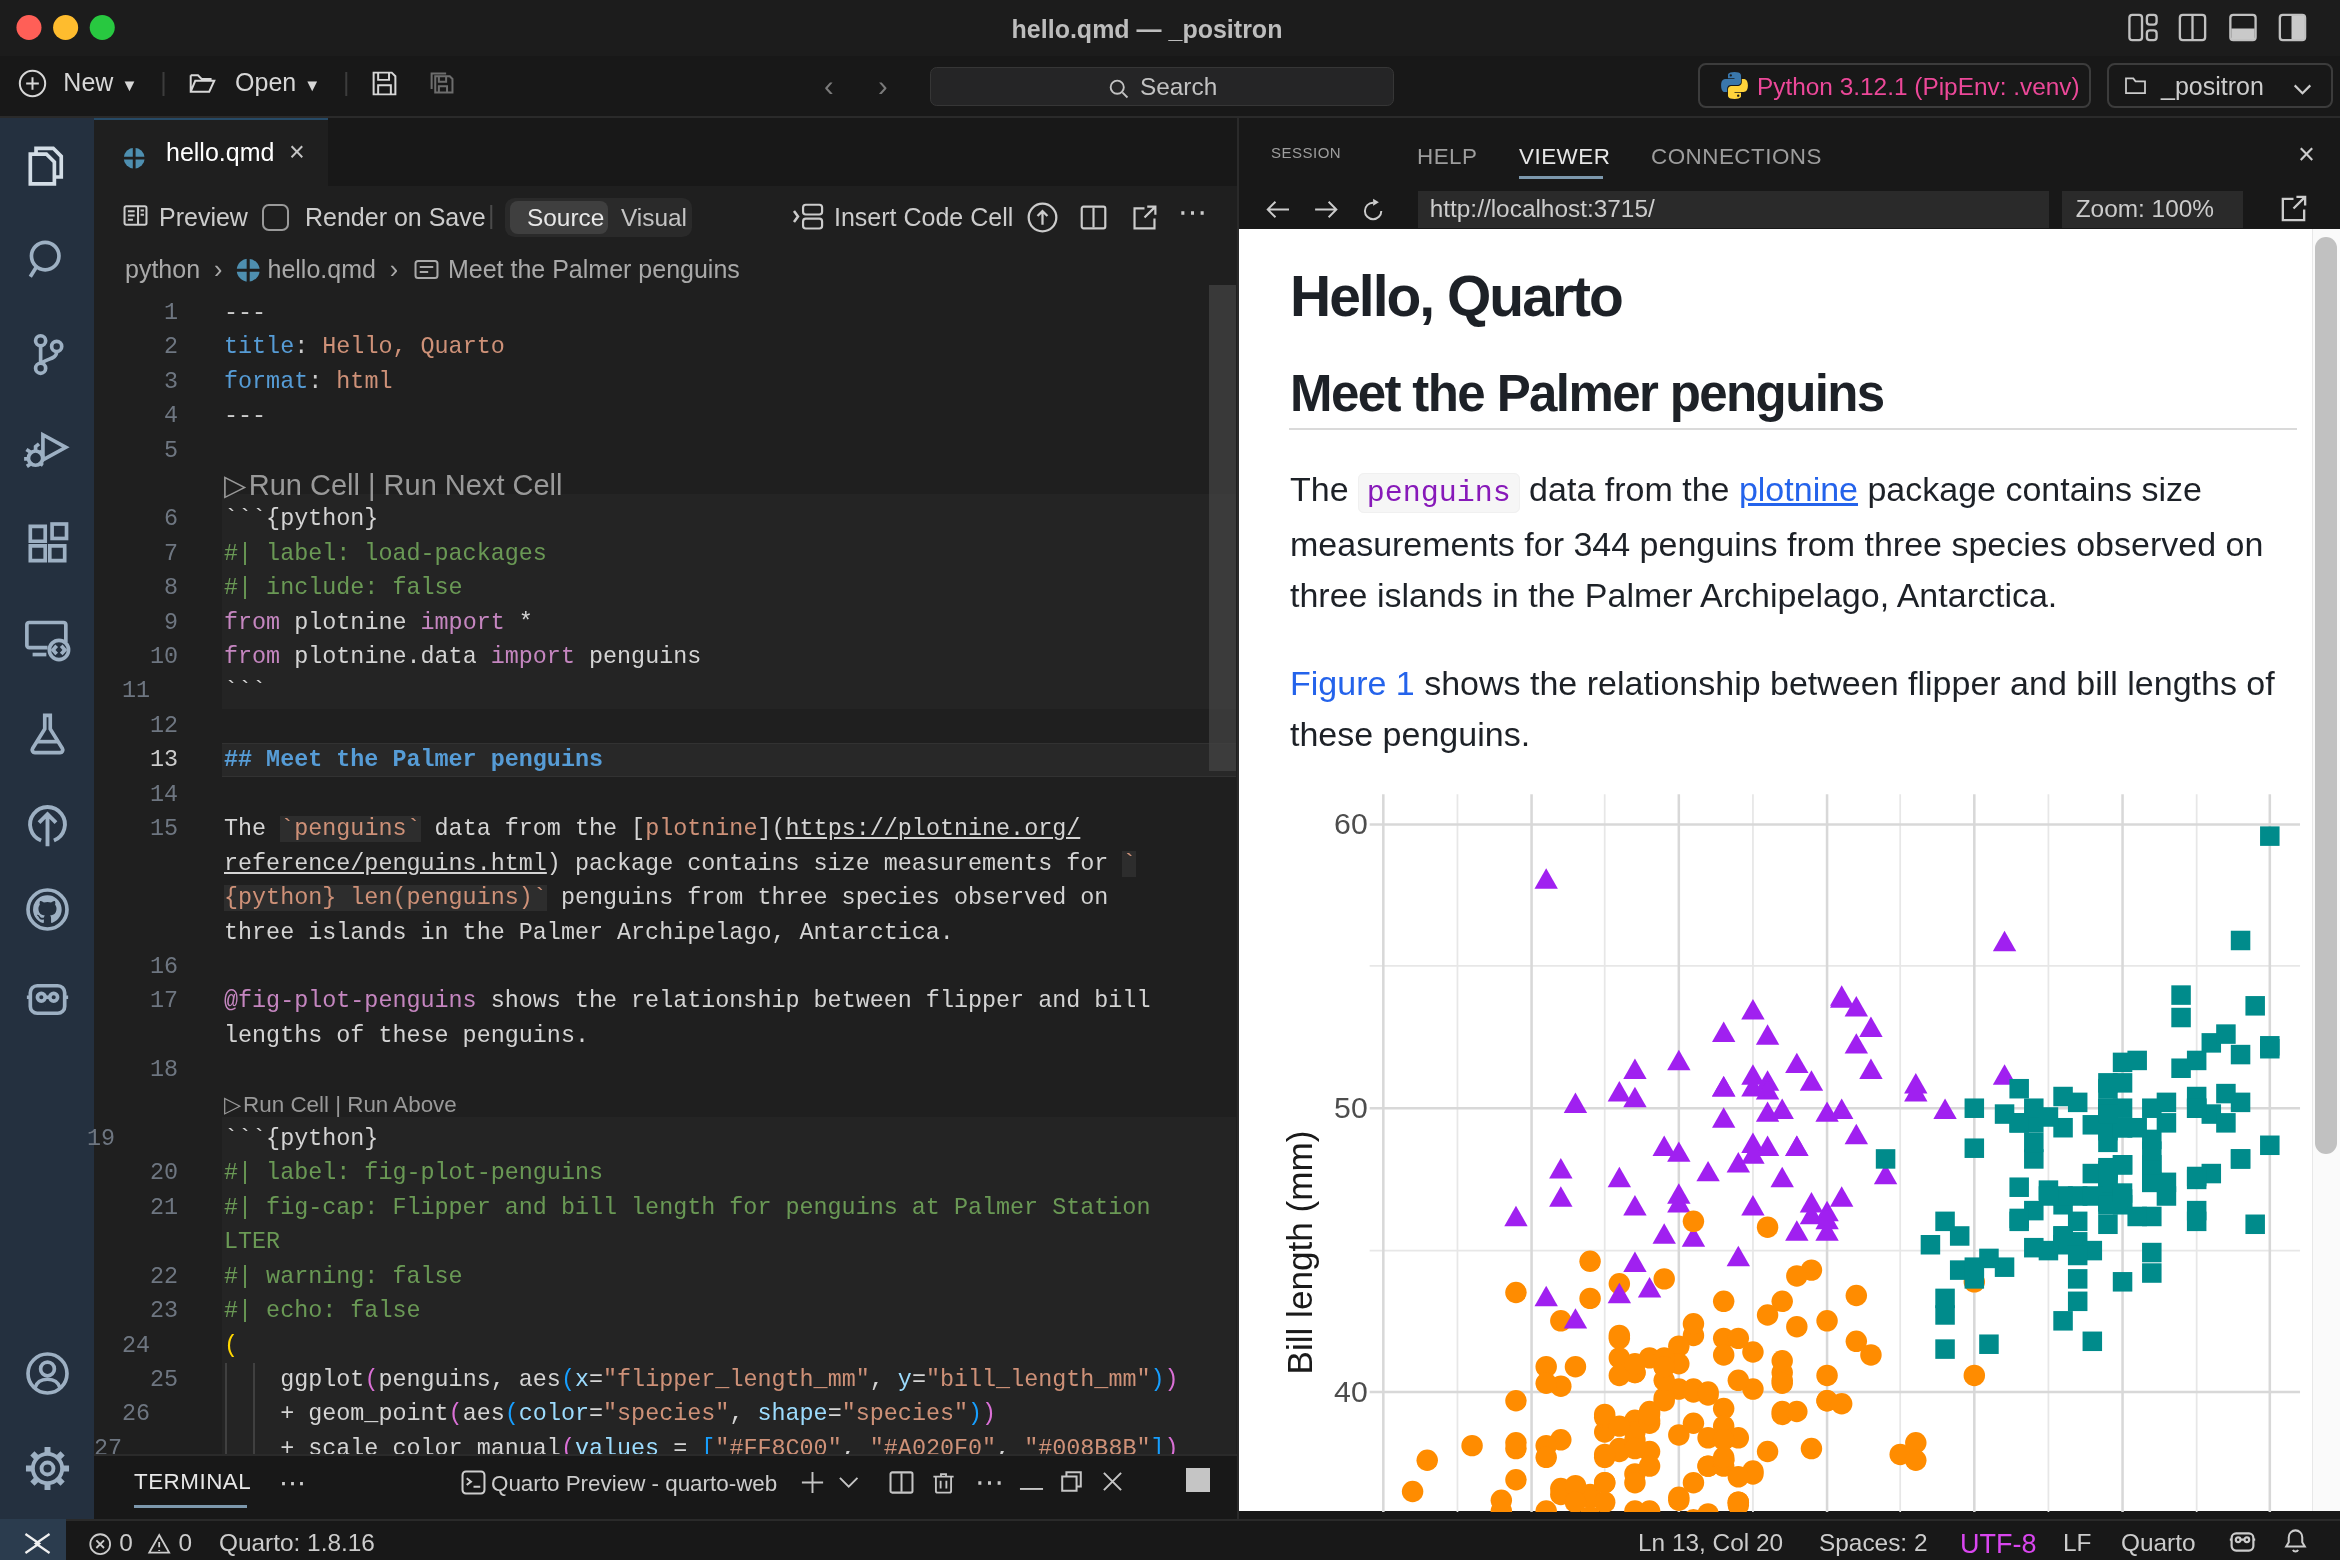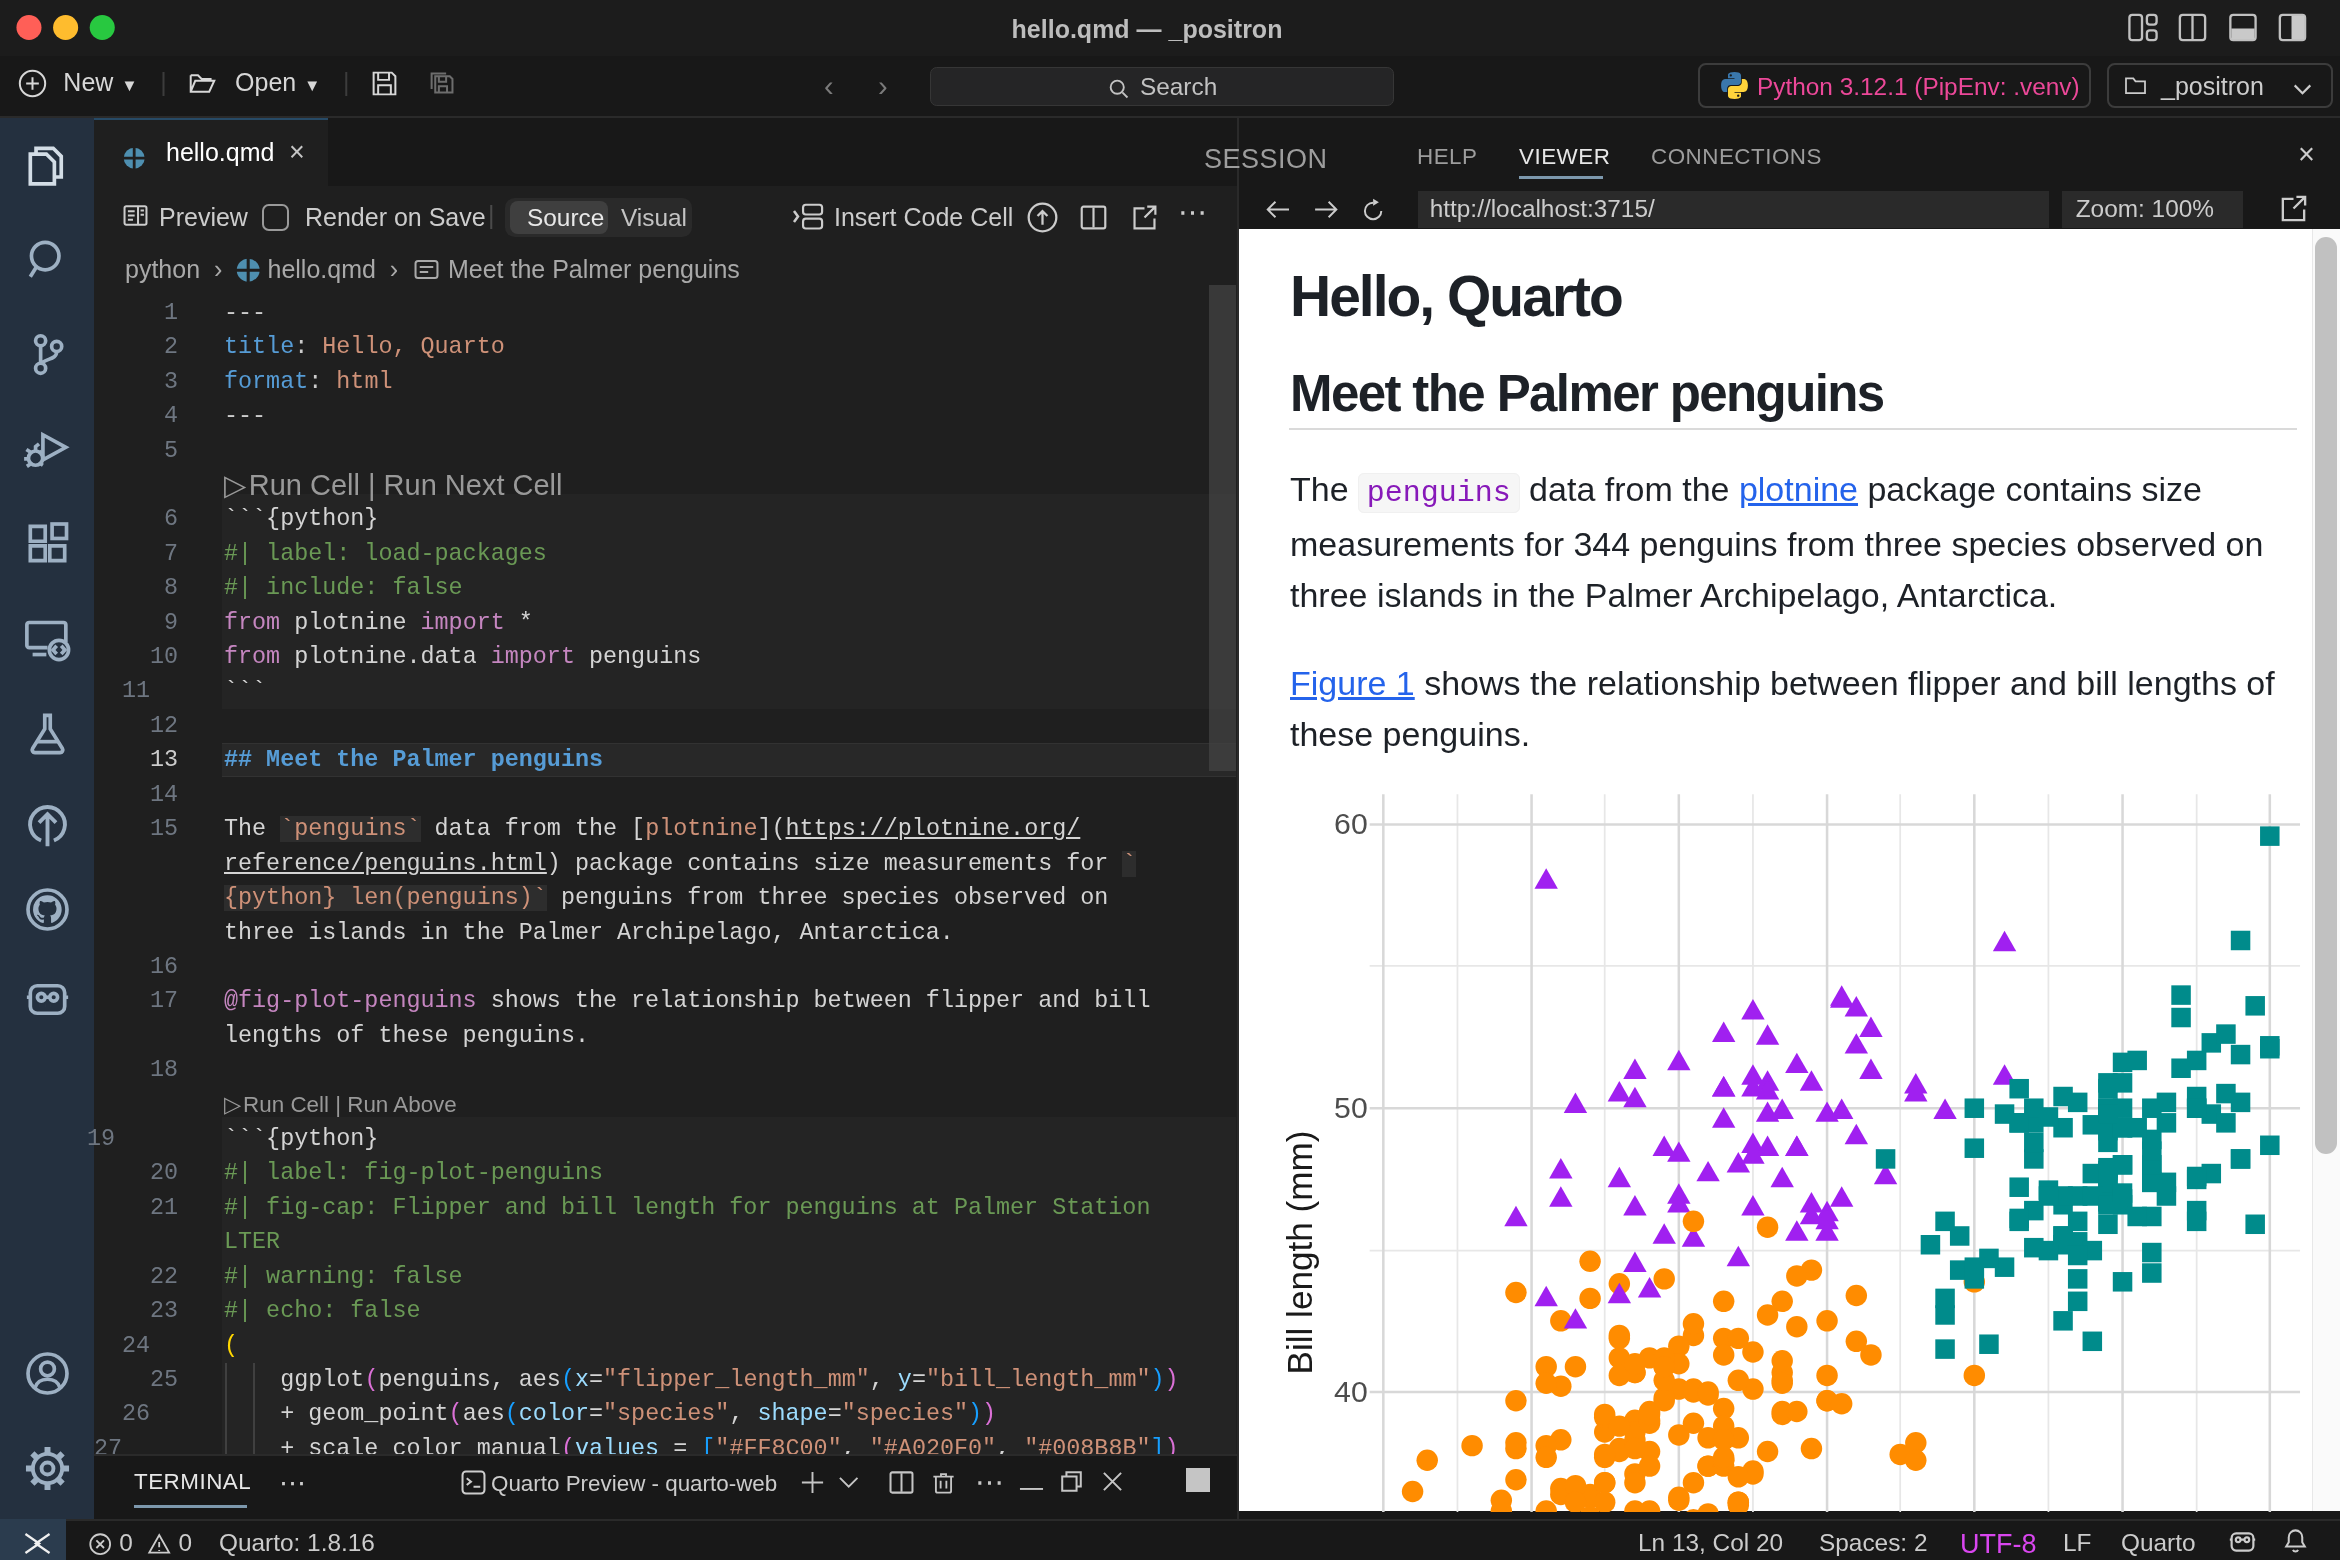--- a/index.html
+++ b/index.html
@@ -310,21 +310,21 @@
       <circle cx="10.4" cy="7" r="1.3"></circle>
       <path d="M6.9 7h2.2M2 7h-1M14 7h1M5.5 10.5h.01M8 10.5h.01M10.5 10.5h.01"></path>
     </svg></div>
 <div class="abs" style="left:2282px;top:1527px"><svg width="27" height="27" viewBox="0 0 16 16" fill="none" stroke="#cccccc" stroke-width="1.2">
       <path d="M8 2a4 4 0 0 1 4 4v3l1.5 2.5h-11L4 9V6a4 4 0 0 1 4-4z"></path>
       <path d="M6.5 13.5a1.6 1.6 0 0 0 3 0"></path>
     </svg></div>
 
 <div class="abs" style="left:1237px;top:118px;width:2px;height:1401px;background:#2a2a2a"></div>
 <div class="abs" style="left:1239px;top:118px;width:1102px;height:111px;background:#181818"></div>
-<div class="abs" style="left:1204px;top:144px;color:#9d9d9d;font-size:27px;letter-spacing:0.5px">SESSION</div>
+<div class="abs" style="left:1271px;top:144px;color:#9d9d9d;font-size:15px;letter-spacing:0.5px">SESSION</div>
 <div class="abs" style="left:1417px;top:144px;color:#9d9d9d;font-size:22.4px;letter-spacing:0.5px">HELP</div>
 <div class="abs" style="left:1519px;top:144px;color:#e7e7e7;font-size:22.4px;letter-spacing:0.5px">VIEWER</div>
 <div class="abs" style="left:1519px;top:176px;width:84px;height:2.9px;background:#7d98ad"></div>
 <div class="abs" style="left:1651px;top:144px;color:#9d9d9d;font-size:22.4px;letter-spacing:0.5px">CONNECTIONS</div>
 <div class="abs" style="left:2298px;top:138px;color:#cccccc;font-size:29px">×</div>
 <div class="abs" style="left:1264px;top:195px"><svg width="137" height="29" viewBox="0 0 140 30" fill="none" stroke="#cccccc" stroke-width="2">
       <path d="M25 15H3M11 7l-8 8 8 8"></path>
       <path d="M52 15h22M66 7l8 8-8 8"></path>
       <path d="M112 8a8.5 8.5 0 1 0 8.5 8.5"></path>
       <path d="M112 4v7l6-3.5z" fill="#cccccc" stroke="none"></path>
@@ -336,21 +336,21 @@
 <div class="abs" style="left:2278px;top:193px"><svg width="31" height="31" viewBox="0 0 16 16" fill="none" stroke="#cccccc" stroke-width="1.2">
       <path d="M13.5 8.5V14h-11V3H8"></path>
       <path d="M9.5 2h4.5v4.5M14 2L8 8"></path>
     </svg></div>
 
 <div class="abs" style="left:1239px;top:229px;width:1102px;height:1282px;background:#ffffff"></div>
 <div class="abs" style="left:1290px;top:263px;color:#1d2127;font-size:57px;font-weight:700;letter-spacing:-2px">Hello, Quarto</div>
 <div class="abs" style="left:1290px;top:364px;color:#1d2127;font-size:51px;font-weight:700;letter-spacing:-1.6px">Meet the Palmer penguins</div>
 <div class="abs" style="left:1289px;top:428px;width:1008px;height:2px;background:#dadada"></div>
 <div class="abs" style="left:1290px;top:464px;width:1014px;color:#1d2127;font-size:34px;line-height:51px">The <span style="font-family:'Liberation Mono',monospace;color:#8719b9;background:#f6f6f6;border:1px solid #f0f0f0;border-radius:5.9px;padding:2px 7.8px;font-size:30px">penguins</span> data from the <span style="color:#2463eb;text-decoration:underline">plotnine</span> package contains size measurements for 344 penguins from three species observed on three islands in the Palmer Archipelago, Antarctica.</div>
-<div class="abs" style="left:1290px;top:658px;width:1014px;color:#1d2127;font-size:34px;line-height:51px"><span style="color:#2463eb;text-decoration:underline">Figure 1</span> shows the relationship between flipper and bill lengths of these penguins.</div>
+<div class="abs" style="left:1290px;top:658px;width:1014px;color:#1d2127;font-size:34px;line-height:51px"><span style="color:#2463eb;">Figure 1</span> shows the relationship between flipper and bill lengths of these penguins.</div>
 
 <svg class="abs" style="left:1239px;top:761px" width="1102" height="751" viewBox="1270 780 1130 770">
 <line x1="1404" y1="1282" x2="2358" y2="1282" stroke="#e7e7e7" stroke-width="1.8"></line>
 <line x1="1404" y1="990" x2="2358" y2="990" stroke="#e7e7e7" stroke-width="1.8"></line>
 <line x1="1494" y1="814" x2="1494" y2="1550" stroke="#e7e7e7" stroke-width="1.8"></line>
 <line x1="1645" y1="814" x2="1645" y2="1550" stroke="#e7e7e7" stroke-width="1.8"></line>
 <line x1="1797" y1="814" x2="1797" y2="1550" stroke="#e7e7e7" stroke-width="1.8"></line>
 <line x1="1948" y1="814" x2="1948" y2="1550" stroke="#e7e7e7" stroke-width="1.8"></line>
 <line x1="2100" y1="814" x2="2100" y2="1550" stroke="#e7e7e7" stroke-width="1.8"></line>
 <line x1="2252" y1="814" x2="2252" y2="1550" stroke="#e7e7e7" stroke-width="1.8"></line>

